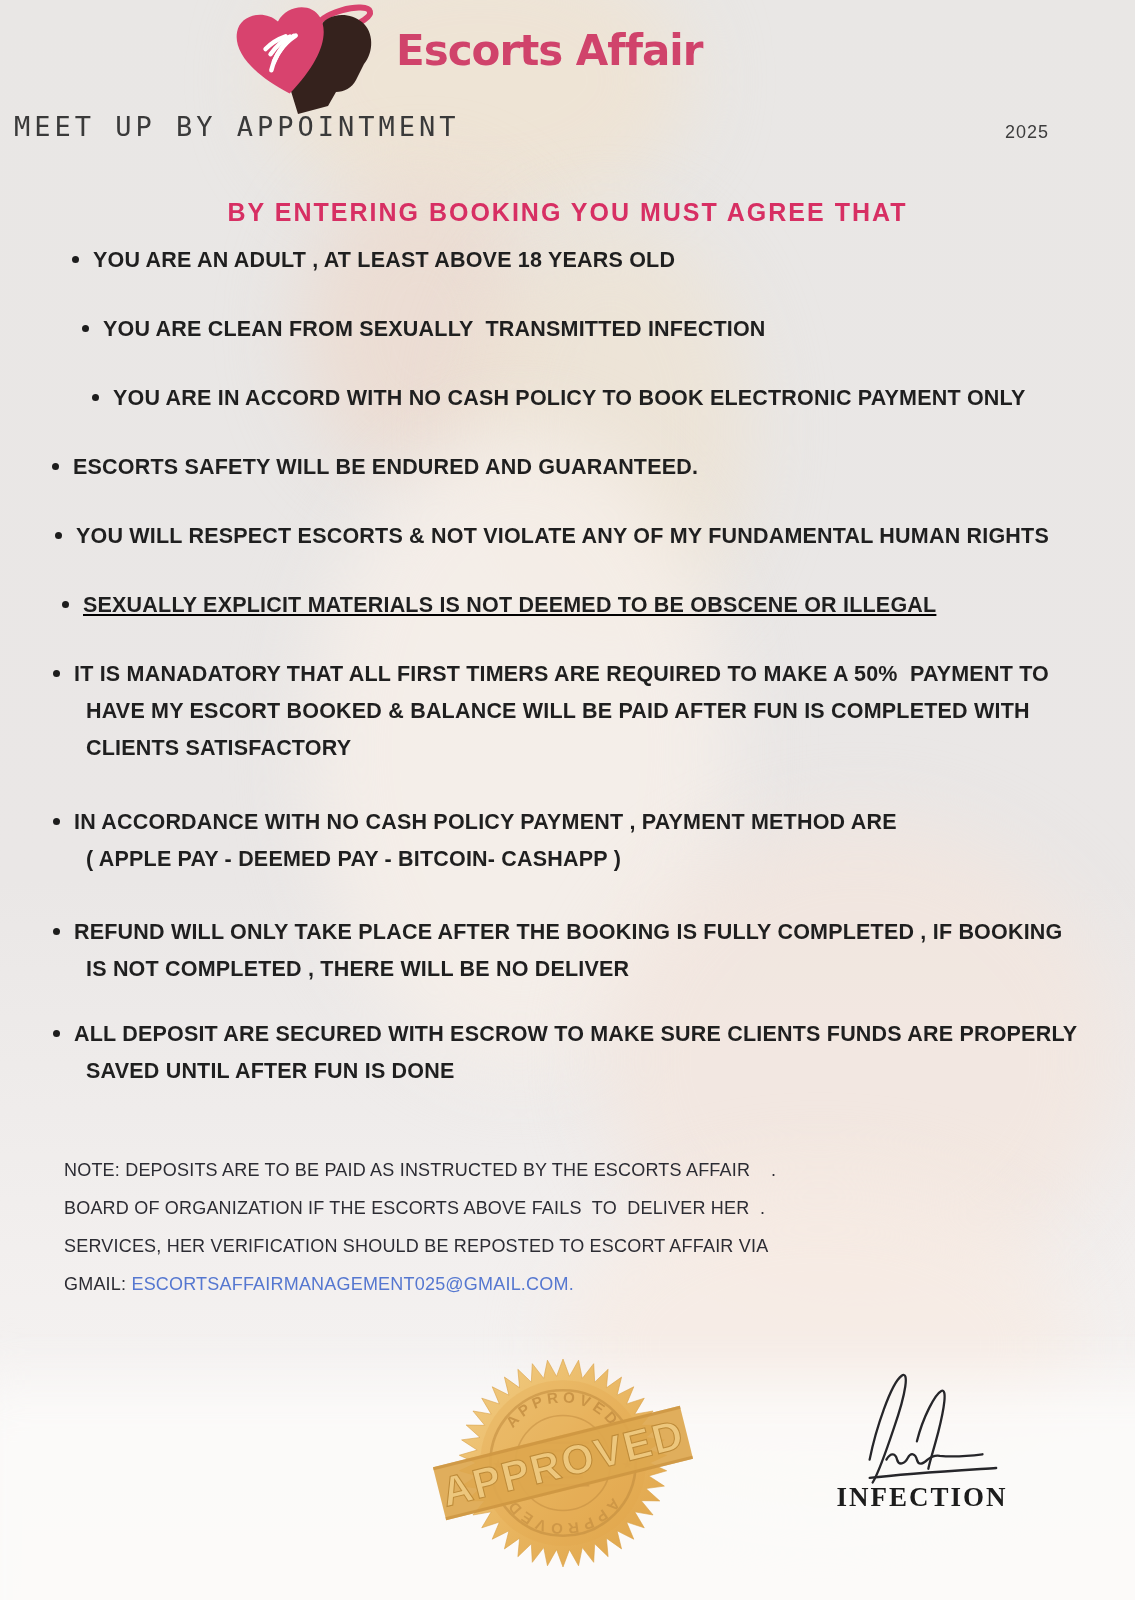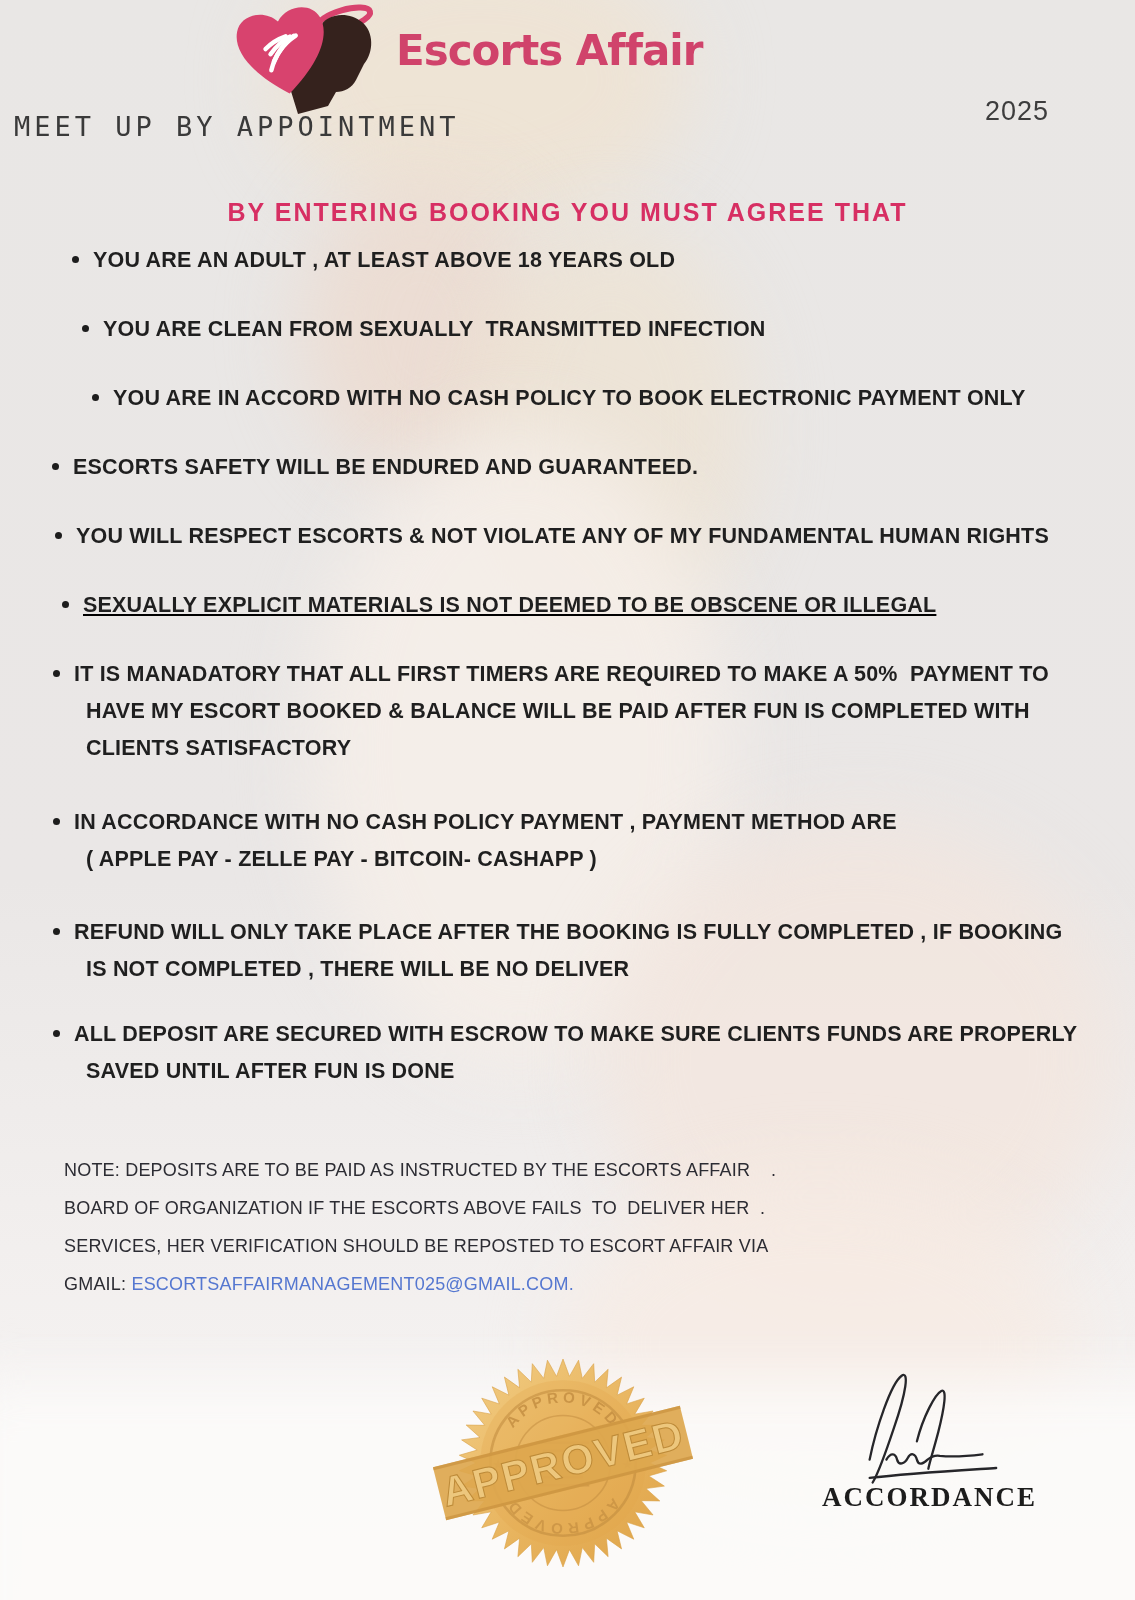--- a/index.html
+++ b/index.html
@@ -23,21 +23,21 @@
   .logo-icon{position:absolute;left:232px;top:2px;width:162px;height:112px;}
   .brand-title{
     position:absolute;left:396px;top:26px;font-size:42px;font-weight:800;
     letter-spacing:-1px;color:#d0436b;font-family:"DejaVu Sans",sans-serif;
   }
   .tagline{
     position:absolute;left:14px;top:111px;font-family:"DejaVu Sans Mono",monospace;
     font-size:27px;letter-spacing:4px;color:#3a3a3a;
   }
   .year{
-    position:absolute;right:86px;top:96px;font-size:27px;color:#3d3d3d;letter-spacing:1px;
+    position:absolute;right:86px;top:122px;font-size:18px;color:#3d3d3d;letter-spacing:1px;
   }
   .agreement-heading{
     position:absolute;left:0;right:0;top:181px;text-align:center;
     font-size:25px;font-weight:800;letter-spacing:2px;color:#d72f63;
   }
 
   
   .terms{position:absolute;left:0;top:242px;margin:0;padding:0;list-style:none;width:1135px;}
   .terms li{margin:0 0 32px 53px;}
   .terms li:nth-child(1){margin-left:72px;}
@@ -131,21 +131,21 @@
     <li>
       <div class="line first"><span class="dot"></span><span>SEXUALLY EXPLICIT MATERIALS IS NOT DEEMED TO BE OBSCENE OR ILLEGAL</span></div>
     </li>
     <li>
       <div class="line first"><span class="dot"></span><span>IT IS MANADATORY THAT ALL FIRST TIMERS ARE REQUIRED TO MAKE A 50%  PAYMENT TO</span></div>
       <div class="line cont">HAVE MY ESCORT BOOKED &amp; BALANCE WILL BE PAID AFTER FUN IS COMPLETED WITH</div>
       <div class="line cont">CLIENTS SATISFACTORY</div>
     </li>
     <li>
       <div class="line first"><span class="dot"></span><span>IN ACCORDANCE WITH NO CASH POLICY PAYMENT , PAYMENT METHOD ARE</span></div>
-      <div class="line cont">( APPLE PAY - ZELLE PAY - BITCOIN- CASHAPP )</div>
+      <div class="line cont">( APPLE PAY - DEEMED PAY - BITCOIN- CASHAPP )</div>
     </li>
     <li>
       <div class="line first"><span class="dot"></span><span>REFUND WILL ONLY TAKE PLACE AFTER THE BOOKING IS FULLY COMPLETED , IF BOOKING</span></div>
       <div class="line cont">IS NOT COMPLETED , THERE WILL BE NO DELIVER</div>
     </li>
     <li>
       <div class="line first"><span class="dot"></span><span>ALL DEPOSIT ARE SECURED WITH ESCROW TO MAKE SURE CLIENTS FUNDS ARE PROPERLY</span></div>
       <div class="line cont">SAVED UNTIL AFTER FUN IS DONE</div>
     </li>
   </ul>
@@ -196,15 +196,15 @@
   </div>
 
   <svg class="signature" viewBox="0 0 200 160">
     <g fill="none" stroke="#26262a" stroke-width="3" stroke-linecap="round">
       <path d="M30 128 C 38 88, 58 28, 72 18 C 82 11, 78 40, 62 86 C 52 116, 40 148, 34 158"></path>
       <path d="M92 104 C 100 72, 116 42, 124 38 C 132 34, 128 60, 120 92 C 114 115, 109 130, 107 140"></path>
       <path d="M52 128 c 6 -10 12 -8 14 0 c 2 8 10 6 14 -2 c 4 -8 10 -6 12 2 c 2 8 8 6 14 0 c 6 -5 10 -6 16 -5 c 18 2 40 0 56 -2"></path>
       <path d="M30 152 C 80 146, 150 142, 196 139"></path>
     </g>
   </svg>
-  <div class="management-label">ACCORDANCE</div>
+  <div class="management-label">INFECTION</div>
 
 </div>
 
 </body></html>

